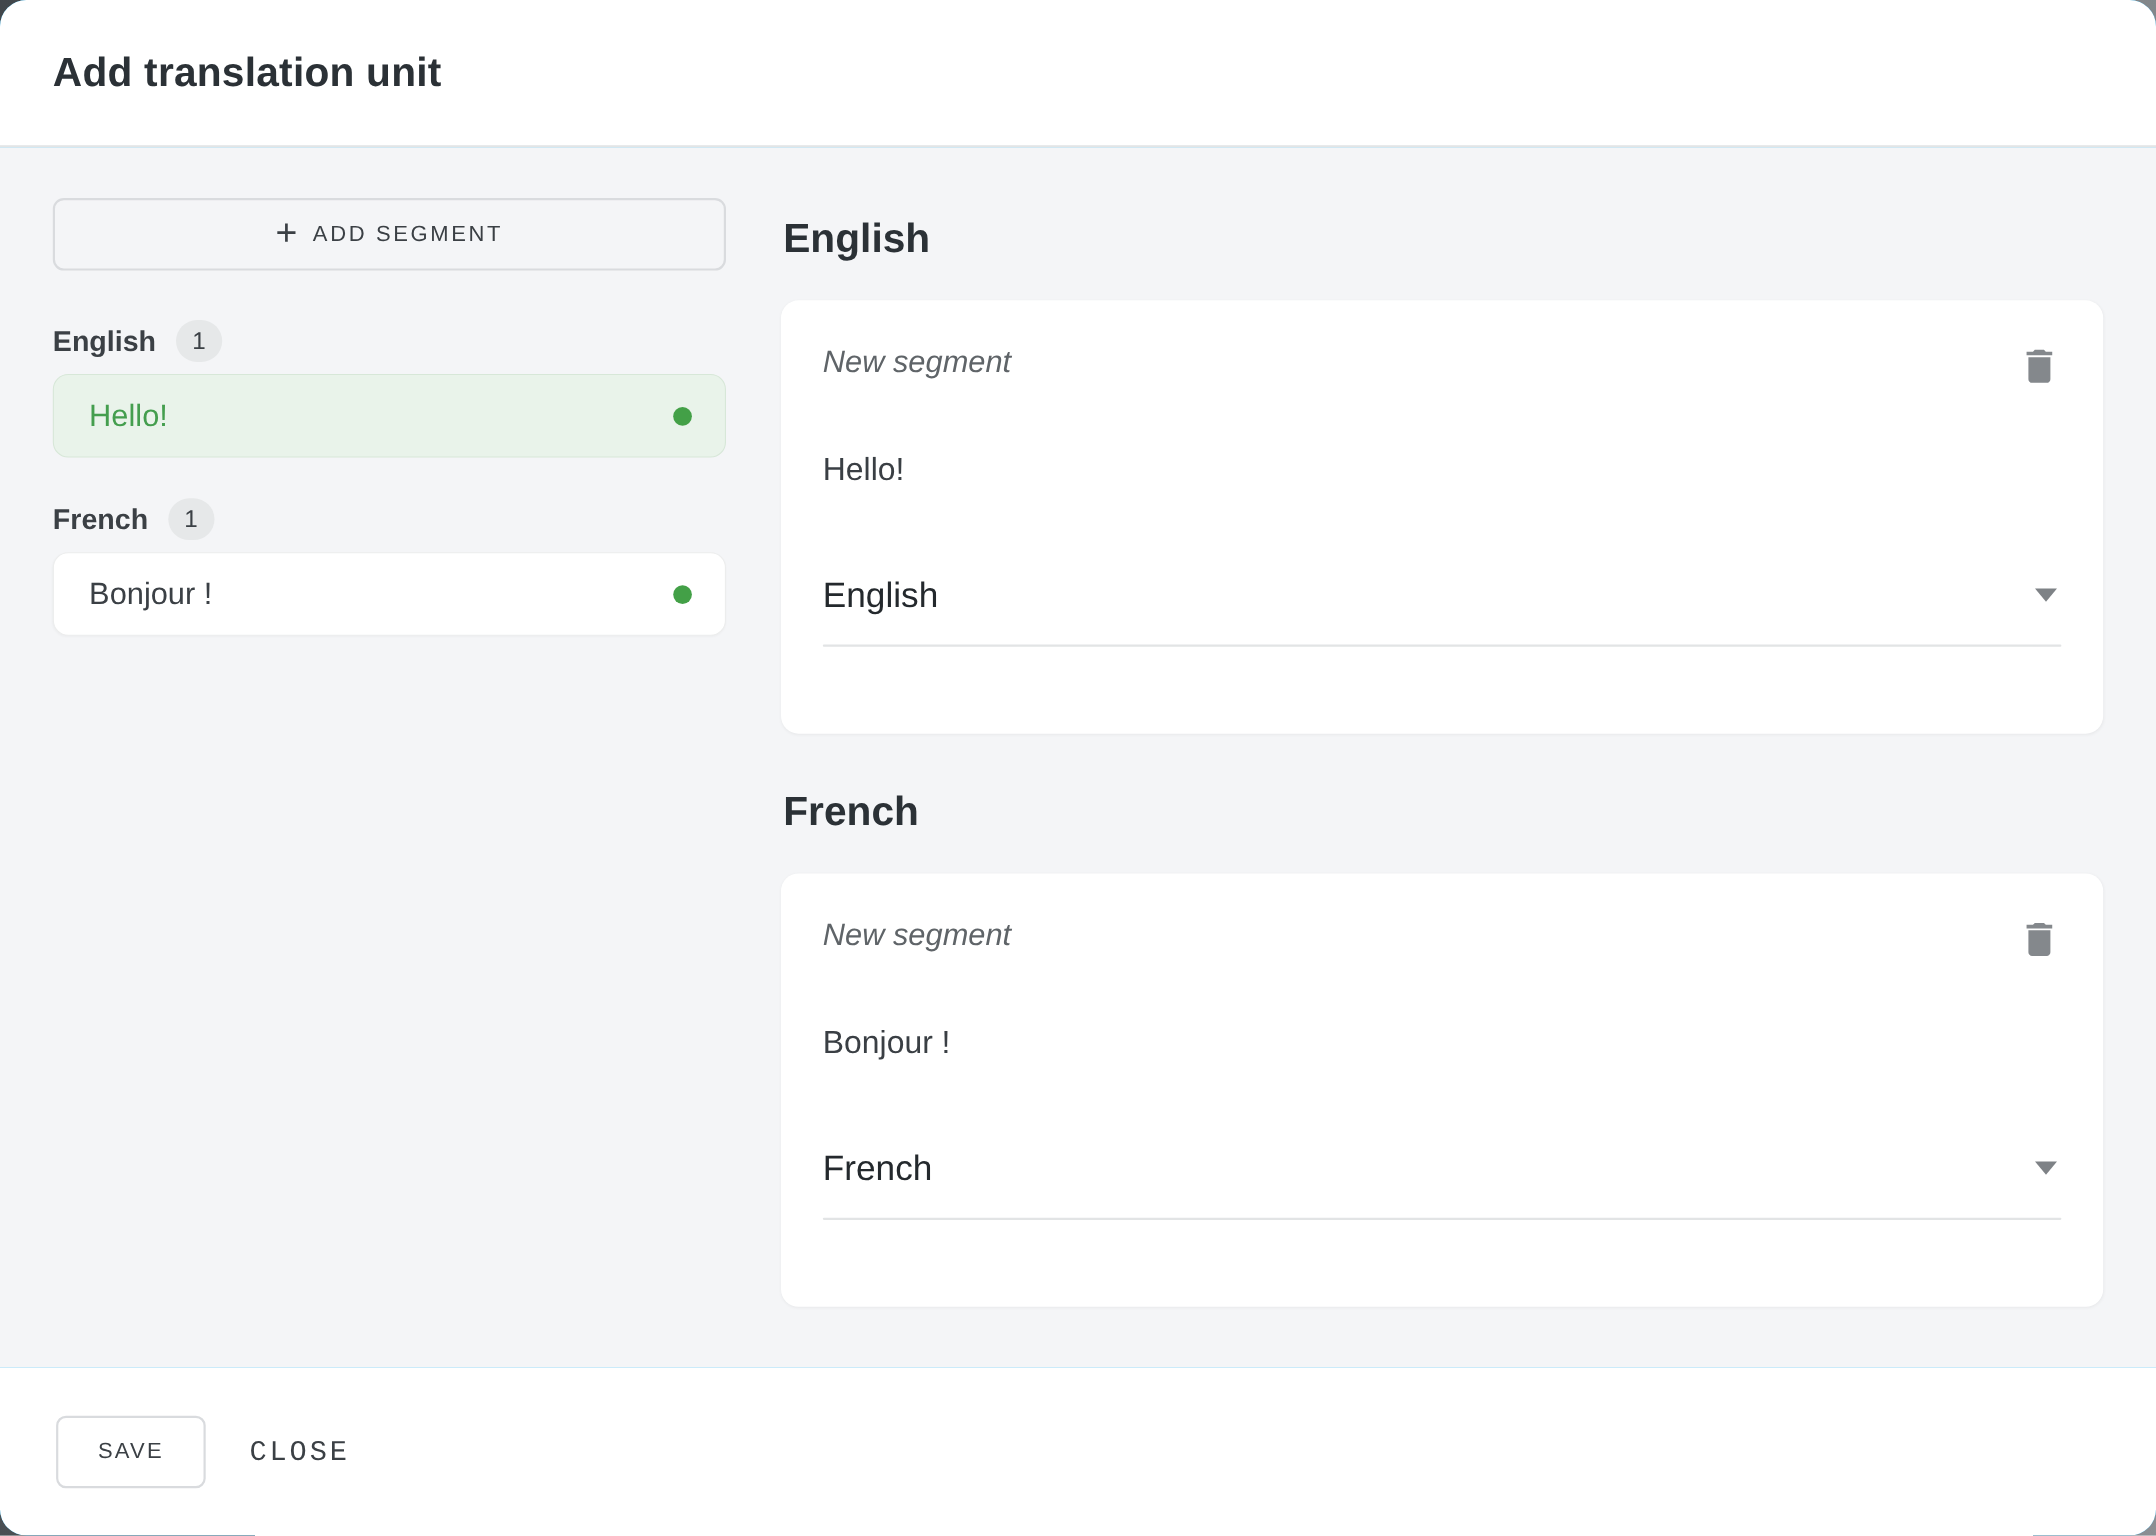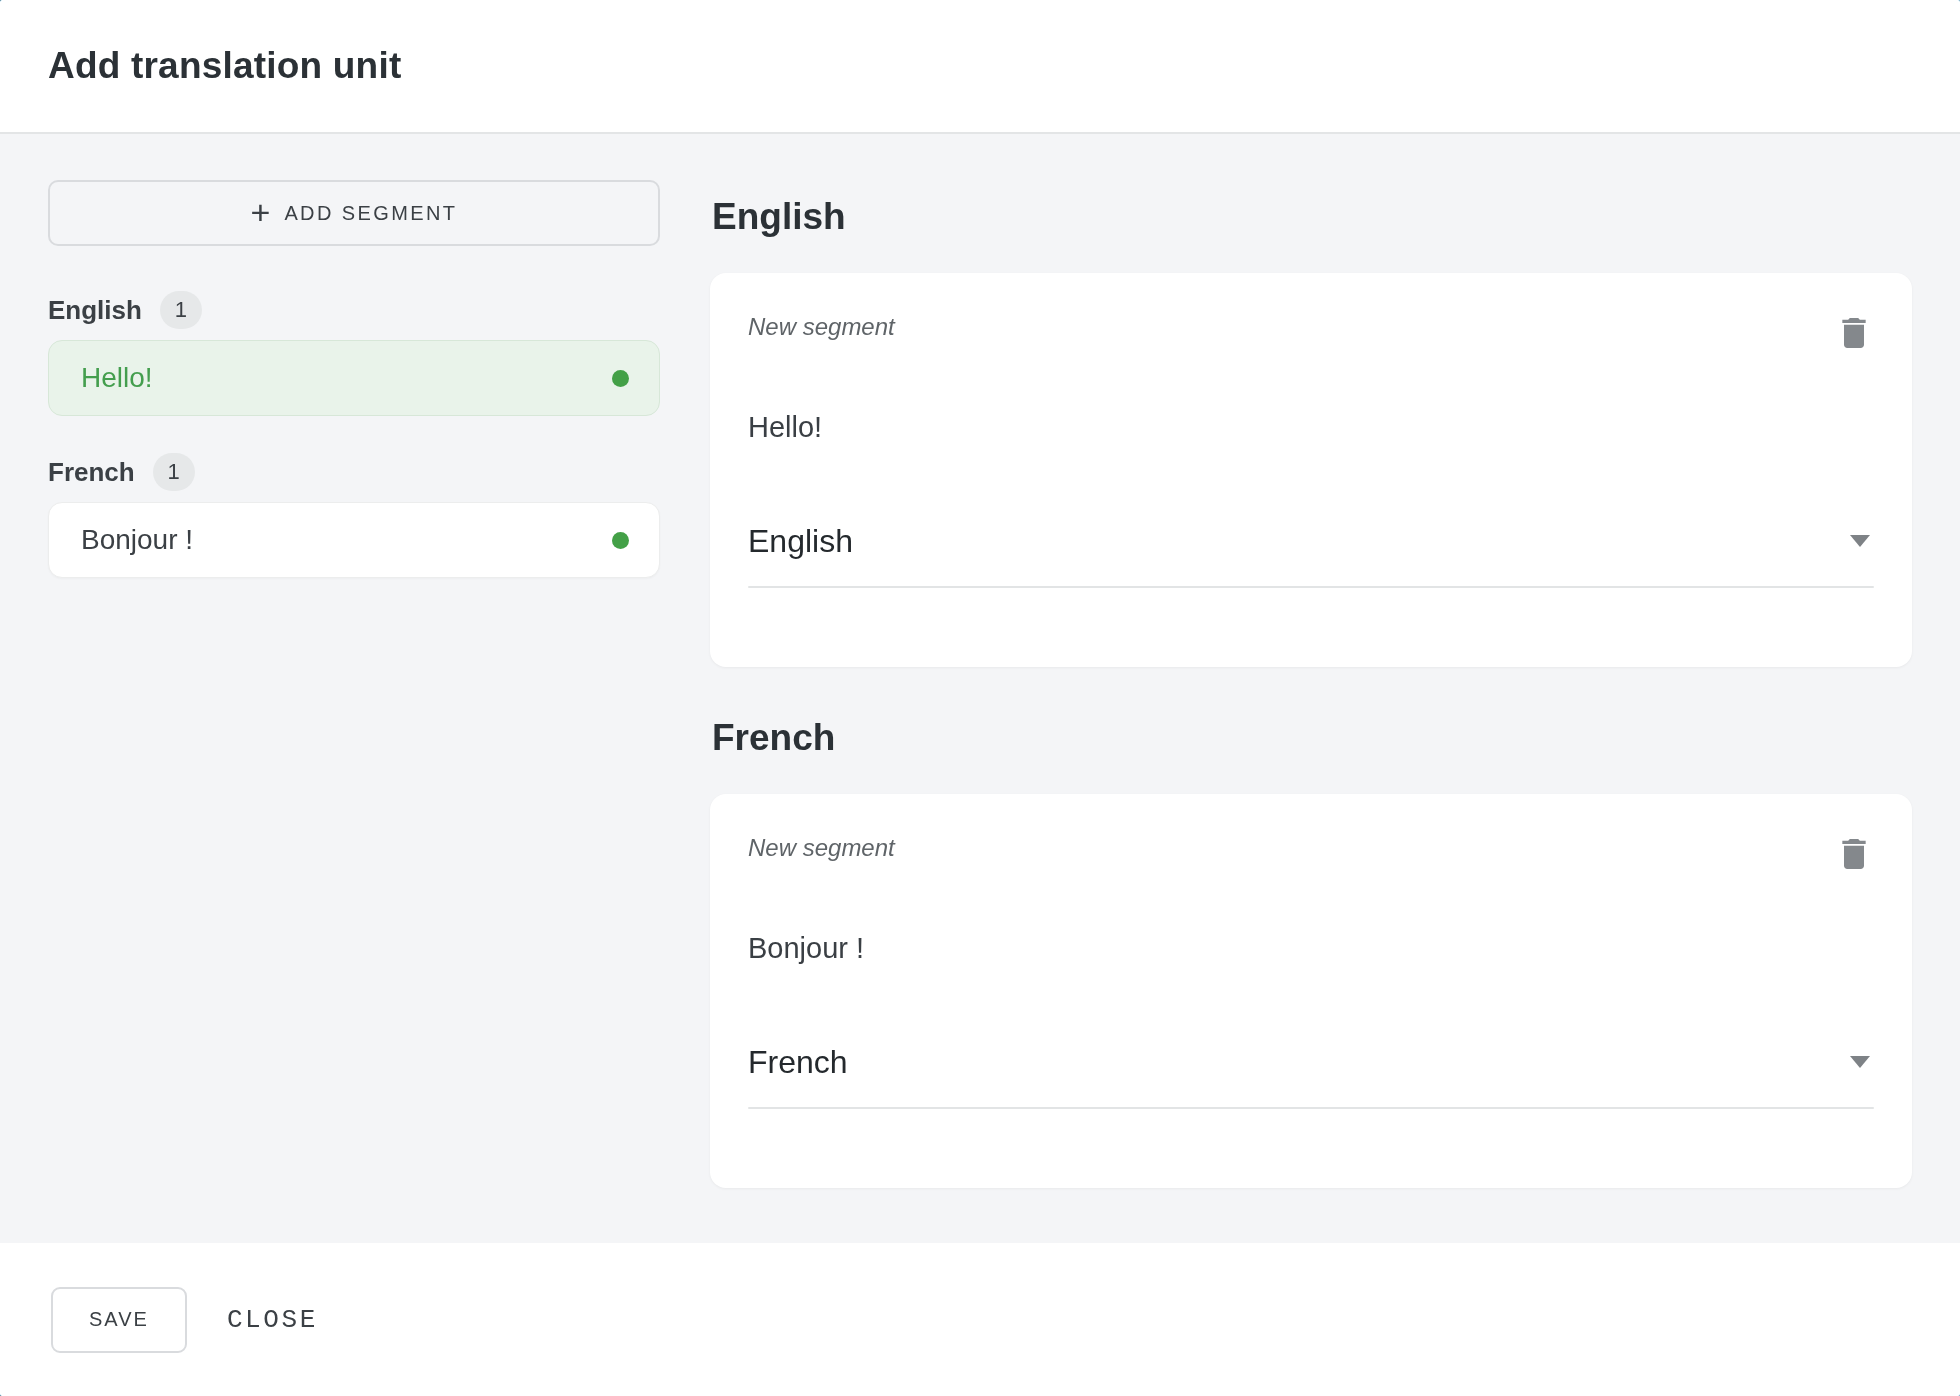--- a/index.html
+++ b/index.html
@@ -5,21 +5,21 @@
   * { margin: 0; padding: 0; box-sizing: border-box; }
   html, body { width: 1960px; height: 1396px; overflow: hidden; }
   body {
     font-family: "Liberation Sans", sans-serif;
     background: linear-gradient(100deg, #42474b 0%, #6a6f73 55%, #8a8e92 100%);
     color: #3b4045;
   }
   .dialog {
     width: 1960px; height: 1396px;
     background: #0ea5e9;
-    border-radius: 2px;
+    border-radius: 24px;
     overflow: hidden;
     display: flex; flex-direction: column;
   }
   
   .dlg-header {
     height: 134px; flex: 0 0 auto;
     background: #ffffff;
     border-bottom: 2px solid #e3e5e6;
     display: flex; align-items: center;
     padding-left: 48px;
@@ -95,21 +95,21 @@
     background: #ffffff; border-radius: 16px;
     box-shadow: 0 1px 3px rgba(0,0,0,0.05);
     padding: 34px 38px 0 38px;
     height: 394px;
   }
   .card-top-row {
     display: flex; align-items: flex-start; justify-content: space-between;
     height: 50px;
   }
   .segment-label {
-    font-size: 24px; font-style: italic; color: #5f6468;
+    font-size: 28px; font-style: italic; color: #5f6468;
     padding-top: 6px;
   }
   .delete-btn {
     width: 48px; height: 48px; border: none; background: transparent;
     display: flex; align-items: center; justify-content: center;
     cursor: pointer; margin-top: 2px; margin-right: -4px;
   }
   .editor-text { margin-top: 54px; font-size: 29px; color: #3a3f44; }
   .lang-select {
     margin-top: 76px;

